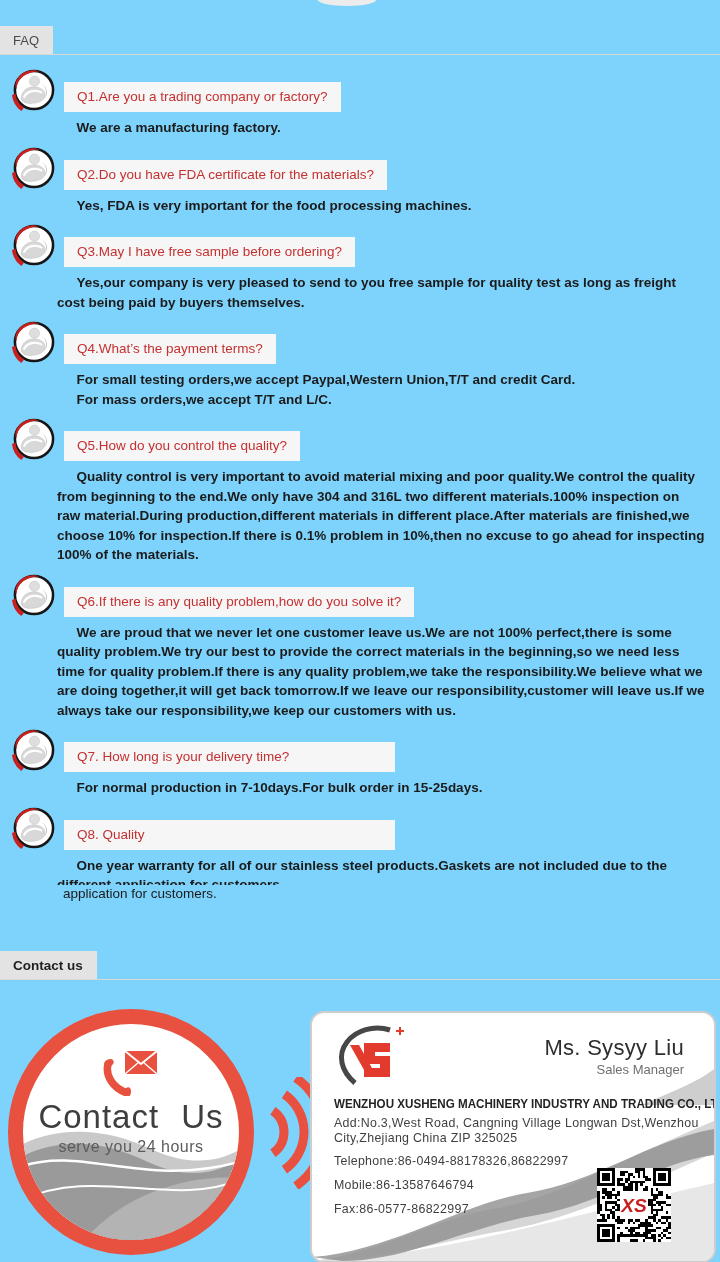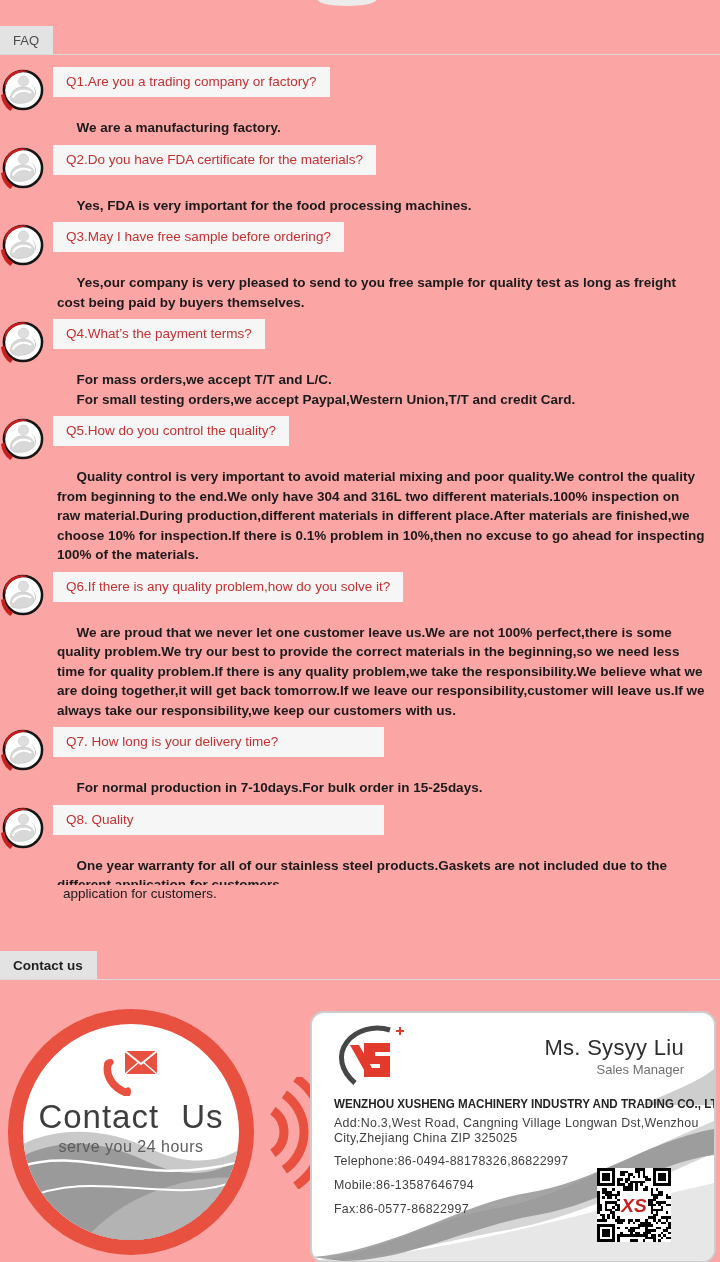--- a/index.html
+++ b/index.html
@@ -1,31 +1,31 @@
 <!DOCTYPE html>
 <html><head>
 <meta charset="utf-8">
 <style>
   html,body{margin:0;padding:0;background:#fff;}
   body{font-family:"Liberation Sans","DejaVu Sans",sans-serif;color:#1b1b1b;}
-  .page{position:relative;width:720px;height:1262px;margin:0 auto;background:#fca5a5;overflow:hidden;}
+  .page{position:relative;width:720px;height:1262px;margin:0 auto;background:#7dd3fc;overflow:hidden;}
 
   
   .top-artifact{position:absolute;left:318px;top:-6px;width:58px;height:12px;background:#ececec;border-radius:50%;}
 
   
   .sec-header{border-bottom:1px solid #d9d9d9;}
   .sec-header.first{padding-top:26px;}
   .sec-tab{display:inline-block;background:#e3e3e3;color:#4a4a4a;font-size:13px;padding:7px 14px 6px 13px;vertical-align:bottom;}
   .sec-tab.dark{color:#1f1f1f;font-weight:bold;font-size:13.5px;}
 
   
   .faq-list{margin-top:12px;}
   .qa{margin-bottom:7px;}
-  .q-row{display:flex;align-items:flex-start;}
+  .q-row{display:flex;align-items:flex-end;padding-left:11px;}
   .qicon{width:45px;height:45px;flex:0 0 45px;margin-right:8px;display:inline-block;}
   .qicon svg{width:100%;height:100%;display:block;}
   .q-bar{display:inline-block;background:#f6f6f6;color:#c53030;font-size:13.5px;padding:8px 13px;line-height:14px;}
   .q-bar.wide{min-width:305px;}
   .answer{margin:6px 14px 0 57px;max-width:662px;font-size:13.5px;line-height:19.5px;color:#1b1b1b;font-weight:bold;}
   .answer p{margin:0;text-indent:1.45em;}
   .answer p:empty{display:none;}
   .clip-partial{max-height:29px;overflow:hidden;}
   .repeat-line{margin:-1px 0 0 63px;font-size:13.5px;line-height:19.5px;color:#1b1b1b;}
 
@@ -126,22 +126,22 @@
     <div class="qa">
       <div class="q-row">
         <span class="qicon">
             <svg viewBox="0 0 46 46">
               <use href="#sym-mascot"></use>
             </svg>
           </span>
         <span class="q-bar">Q4.What’s the payment terms?</span>
       </div>
       <div class="answer">
+        <p>For small testing orders,we accept Paypal,Western Union,T/T and credit Card.</p>
         <p>For mass orders,we accept T/T and L/C.</p>
-        <p>For small testing orders,we accept Paypal,Western Union,T/T and credit Card.</p>
       </div>
     </div>
 
     <div class="qa">
       <div class="q-row">
         <span class="qicon">
             <svg viewBox="0 0 46 46">
               <use href="#sym-mascot"></use>
             </svg>
           </span>

